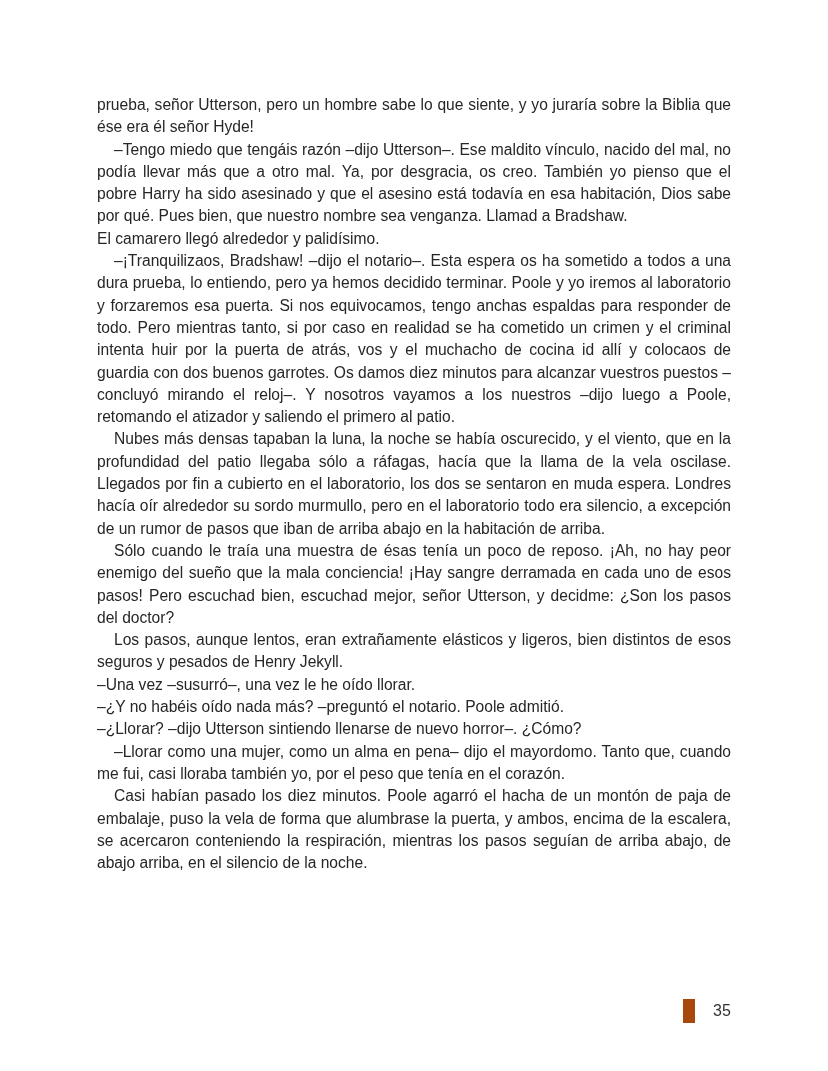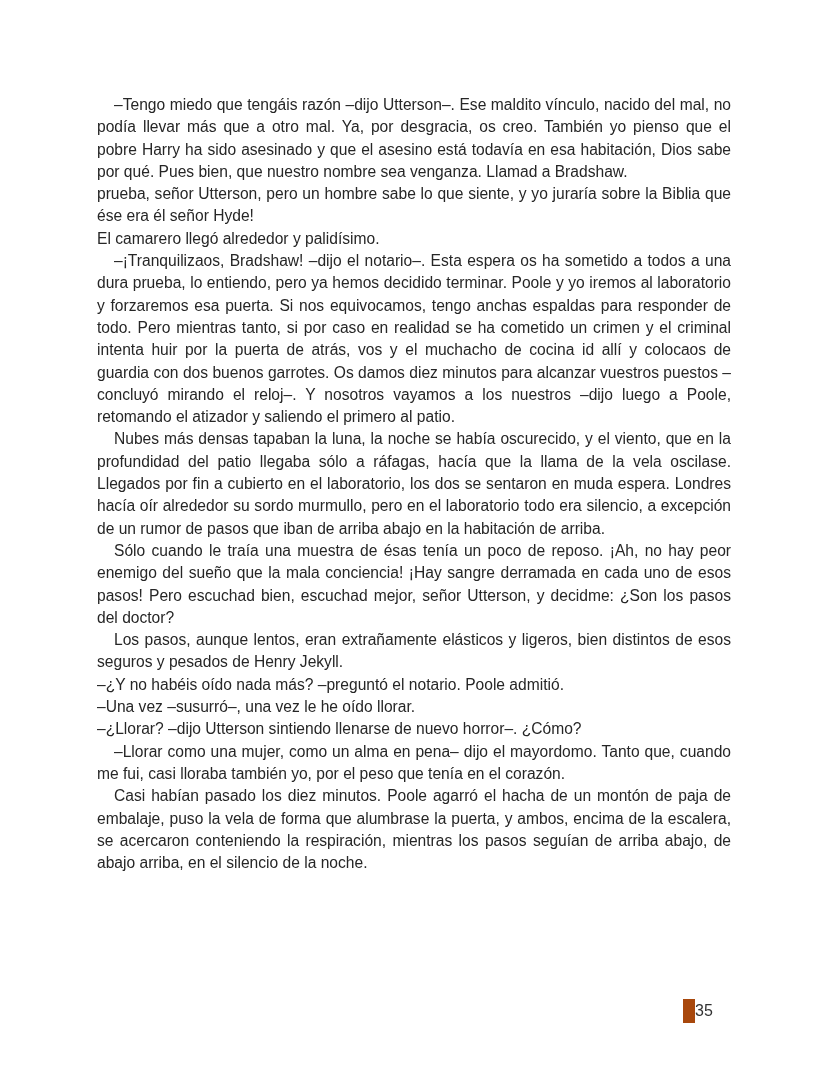--- a/index.html
+++ b/index.html
@@ -10,37 +10,37 @@
     font-size: 15.6px; line-height: 22.3px; color: #262626;
   }
   .para { margin: 0; text-align: justify; }
   .para.indent { text-indent: 17px; }
   .footer {
     position: absolute; left: 683px; top: 999px; height: 24px;
     display: flex; align-items: center;
   }
   .marker { width: 12px; height: 24px; background: #a8480c; }
   .pagenum {
-    font-family: "Liberation Sans", sans-serif;
+    margin-left: 18px; font-family: "Liberation Sans", sans-serif;
     font-size: 16px; color: #333333;
   }
 </style>
 </head>
 <body>
 
 <div class="page">
+  <p class="para">prueba, señor Utterson, pero un hombre sabe lo que siente, y yo juraría sobre la Biblia que ése era él señor Hyde!</p>
   <p class="para indent">–Tengo miedo que tengáis razón –dijo Utterson–. Ese maldito vínculo, nacido del mal, no podía llevar más que a otro mal. Ya, por desgracia, os creo. También yo pienso que el pobre Harry ha sido asesinado y que el asesino está todavía en esa habitación, Dios sabe por qué. Pues bien, que nuestro nombre sea venganza. Llamad a Bradshaw.</p>
-  <p class="para">prueba, señor Utterson, pero un hombre sabe lo que siente, y yo juraría sobre la Biblia que ése era él señor Hyde!</p>
   <p class="para">El camarero llegó alrededor y palidísimo.</p>
   <p class="para indent">–¡Tranquilizaos, Bradshaw! –dijo el notario–. Esta espera os ha sometido a todos a una dura prueba, lo entiendo, pero ya hemos decidido terminar. Poole y yo iremos al laboratorio y forzaremos esa puerta. Si nos equivocamos, tengo anchas espaldas para responder de todo. Pero mientras tanto, si por caso en realidad se ha cometido un crimen y el criminal intenta huir por la puerta de atrás, vos y el muchacho de cocina id allí y colocaos de guardia con dos buenos garrotes. Os damos diez minutos para alcanzar vuestros puestos –concluyó mirando el reloj–. Y nosotros vayamos a los nuestros –dijo luego a Poole, retomando el atizador y saliendo el primero al patio.</p>
   <p class="para indent">Nubes más densas tapaban la luna, la noche se había oscurecido, y el viento, que en la profundidad del patio llegaba sólo a ráfagas, hacía que la llama de la vela oscilase. Llegados por fin a cubierto en el laboratorio, los dos se sentaron en muda espera. Londres hacía oír alrededor su sordo murmullo, pero en el laboratorio todo era silencio, a excepción de un rumor de pasos que iban de arriba abajo en la habitación de arriba.</p>
   <p class="para indent">Sólo cuando le traía una muestra de ésas tenía un poco de reposo. ¡Ah, no hay peor enemigo del sueño que la mala conciencia! ¡Hay sangre derramada en cada uno de esos pasos! Pero escuchad bien, escuchad mejor, señor Utterson, y decidme: ¿Son los pasos del doctor?</p>
   <p class="para indent">Los pasos, aunque lentos, eran extrañamente elásticos y ligeros, bien distintos de esos seguros y pesados de Henry Jekyll.</p>
+  <p class="para">–Una vez –susurró–, una vez le he oído llorar.</p>
   <p class="para">–¿Y no habéis oído nada más? –preguntó el notario. Poole admitió.</p>
-  <p class="para">–Una vez –susurró–, una vez le he oído llorar.</p>
   <p class="para">–¿Llorar? –dijo Utterson sintiendo llenarse de nuevo horror–. ¿Cómo?</p>
   <p class="para indent">–Llorar como una mujer, como un alma en pena– dijo el mayordomo. Tanto que, cuando me fui, casi lloraba también yo, por el peso que tenía en el corazón.</p>
   <p class="para indent">Casi habían pasado los diez minutos. Poole agarró el hacha de un montón de paja de embalaje, puso la vela de forma que alumbrase la puerta, y ambos, encima de la escalera, se acercaron conteniendo la respiración, mientras los pasos seguían de arriba abajo, de abajo arriba, en el silencio de la noche.</p>
 </div>
 
 <div class="footer">
   <div class="marker" style="background: rgb(168, 72, 12);"></div>
   <span class="pagenum">35</span>
 </div>
 

